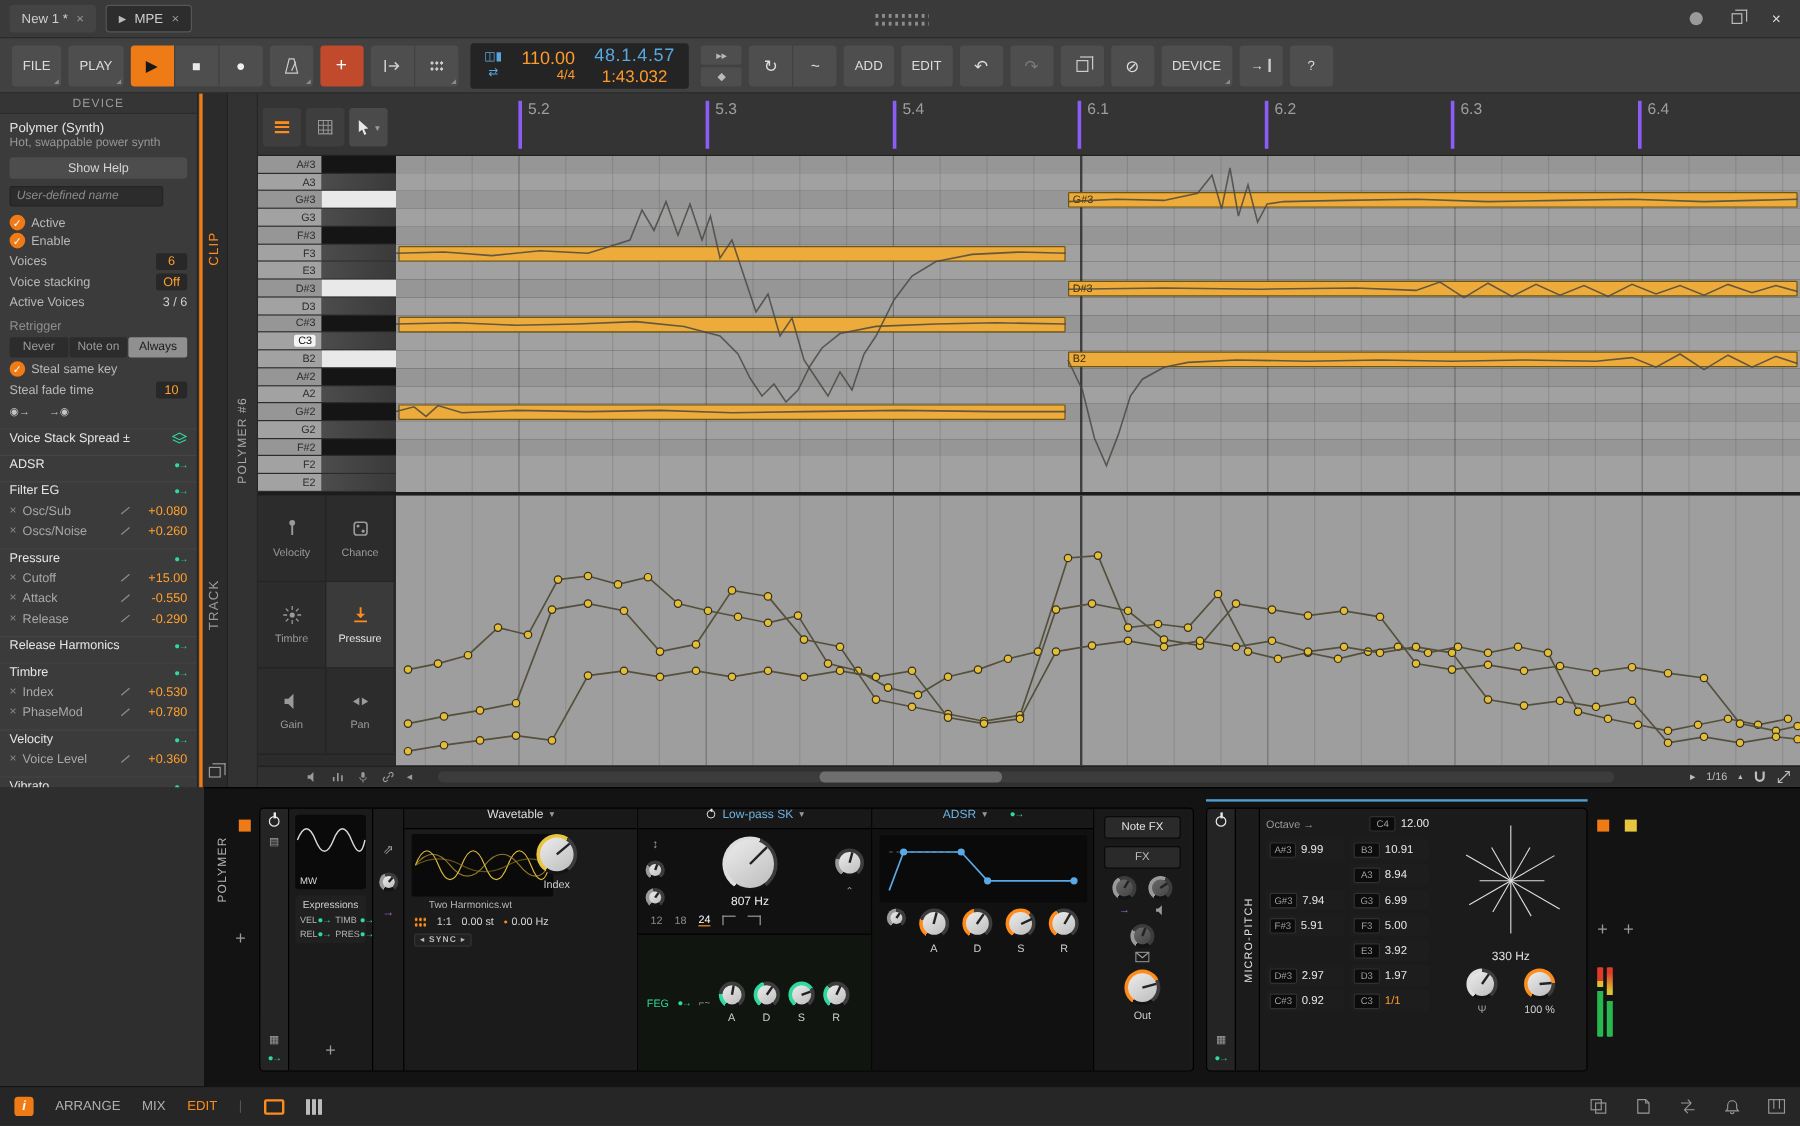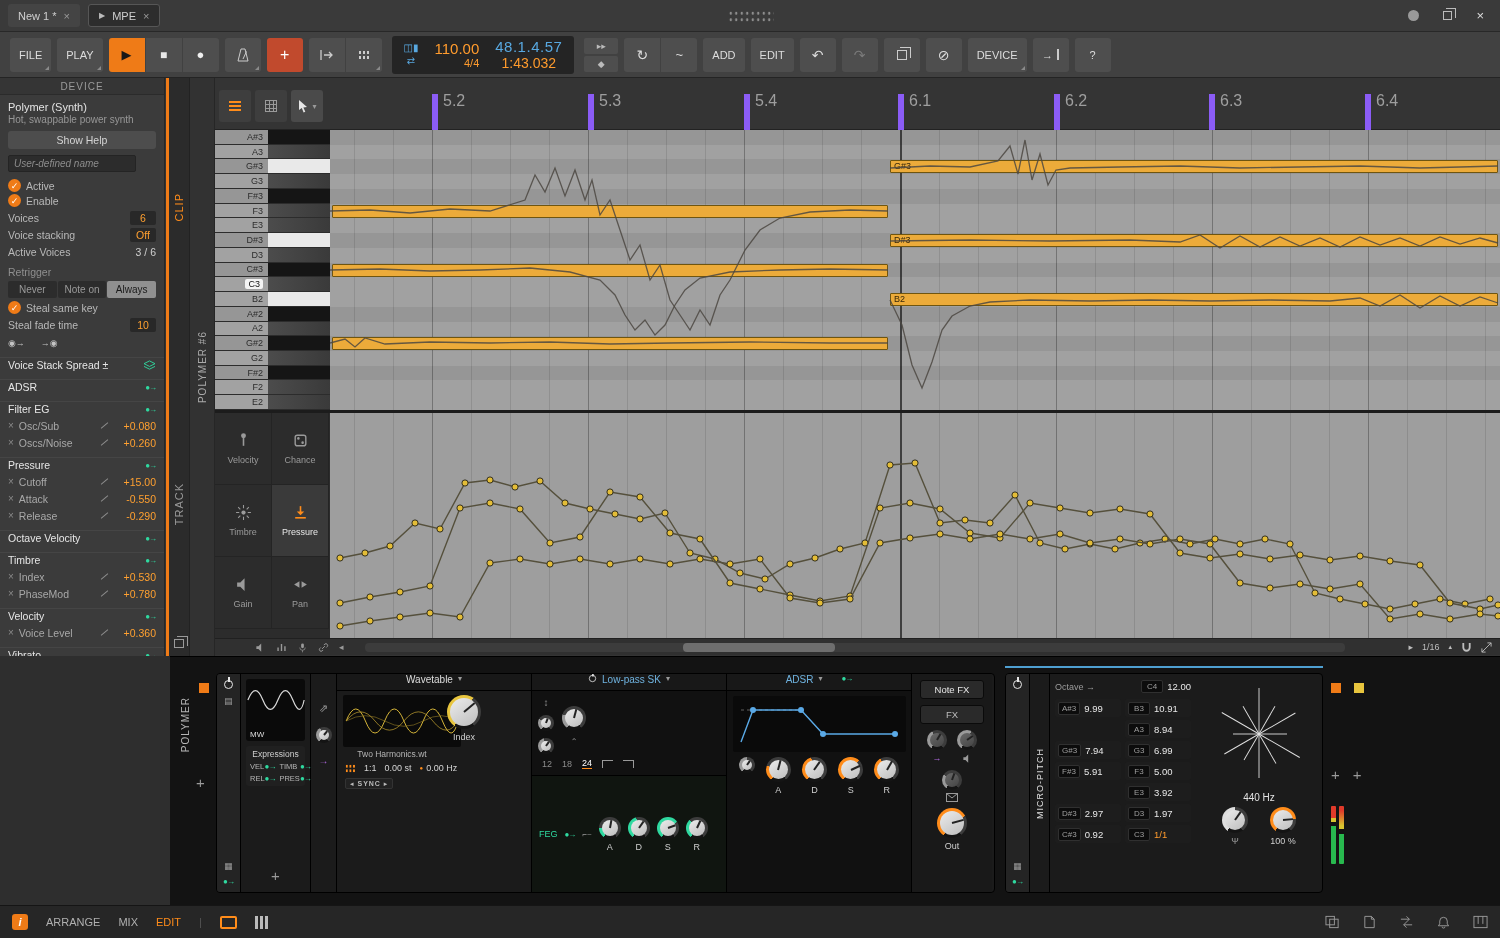--- a/index.html
+++ b/index.html
@@ -87,21 +87,21 @@
 
 #editor{position:absolute;left:215px;top:0;width:1285px;height:578px;background:#343434}
 #ed-header{position:relative;height:52px;border-bottom:1px solid #222}
 #ed-tools{position:absolute;left:4px;top:12px;display:flex;gap:4px}
 .etb{width:32px;height:32px;background:#3e3e3e;border-radius:3px;display:flex;align-items:center;justify-content:center;gap:3px;position:relative}
 .etb.sel{background:#4a4a4a}
 .hamb{width:12px;height:10px;background:linear-gradient(#ff8c1a 2px,transparent 2px,transparent 4px,#ff8c1a 4px,#ff8c1a 6px,transparent 6px,transparent 8px,#ff8c1a 8px)}
 .gridic{width:12px;height:12px;background-image:linear-gradient(#9a9a9a 1px,transparent 1px),linear-gradient(90deg,#9a9a9a 1px,transparent 1px);background-size:4px 4px;border-right:1px solid #9a9a9a;border-bottom:1px solid #9a9a9a}
 .ddc{color:#999;font-size:8px}
 #ruler-ticks{position:absolute;left:115px;top:0;right:0;height:52px}
-.ruler-tick{position:absolute;top:16px;color:#9e9e9e;font-size:16px;padding-left:5px;border-left:6px solid #8b5cf6;height:40px;line-height:14px}
+.ruler-tick{position:absolute;top:6px;color:#9e9e9e;font-size:13px;padding-left:5px;border-left:3px solid #8b5cf6;height:40px;line-height:14px}
 #ed-body{position:relative;height:280px;display:flex}
 #keys{width:115px;height:280px;display:flex;flex-direction:column;flex:none}
 .key-row{flex:1;display:flex;border-bottom:1px solid rgba(0,0,0,.15)}
 .klabel{width:53px;display:flex;align-items:center;justify-content:flex-end;padding-right:5px;font-size:9px;color:#2c2c2c}
 .key-row.white .klabel{background:#a2a2a2}
 .key-row.black .klabel{background:#969696}
 .kbar{flex:1}
 .key-row.white .kbar{background:linear-gradient(90deg,#4c4c4c,#3a3a3a)}
 .key-row.black .kbar{background:#151515}
 .key-row.active .kbar{background:#e9e9e9}
@@ -476,21 +476,21 @@
         </div>
         <div class="prow modtgt">
           <span class="x">×</span>
           <span class="plab">Release</span>
           <span class="pright">
             <span class="slope"></span>
             <span class="vorange">-0.290</span>
           </span>
         </div>
         <div class="prow modsrc">
-          <span class="plab src">Octave Velocity</span>
+          <span class="plab src">Release Harmonics</span>
           <span class="pright">
             <span class="ga">●→</span>
           </span>
         </div>
         <div class="prow modsrc">
           <span class="plab src">Timbre</span>
           <span class="pright">
             <span class="ga">●→</span>
           </span>
         </div>
@@ -1115,20 +1115,26 @@
       <div class="flt-body">
         <div class="flt-mini">
           <span>↕</span>
           <span class="ring" style="--s:16px;--v:30">
               <span class="kb" style="--rot:200deg"></span>
             </span>
           <span class="ring" style="--s:16px;--v:45">
               <span class="kb" style="--rot:215deg"></span>
             </span>
         </div>
+        <div class="flt-main">
+          <span class="ring" style="--s:46px;--v:58;--c:#dedede">
+              <span class="kb" style="--rot:225deg"></span>
+            </span>
+          <span class="freq">807 Hz</span>
+        </div>
         <div class="flt-mini">
           <span class="ring" style="--s:24px;--v:25">
               <span class="kb" style="--rot:195deg"></span>
             </span>
           <span style="font-size:8px">⌃</span>
         </div>
       </div>
       <div class="flt-poles">
         <span>12</span>
         <span>18</span>
@@ -1347,21 +1353,21 @@
             <line x1="56" y1="56" x2="56" y2="9" transform="rotate(120 56 56)"></line>
             <line x1="56" y1="56" x2="56" y2="22" transform="rotate(150 56 56)"></line>
             <line x1="56" y1="56" x2="56" y2="12" transform="rotate(180 56 56)"></line>
             <line x1="56" y1="56" x2="56" y2="26" transform="rotate(210 56 56)"></line>
             <line x1="56" y1="56" x2="56" y2="16" transform="rotate(240 56 56)"></line>
             <line x1="56" y1="56" x2="56" y2="30" transform="rotate(270 56 56)"></line>
             <line x1="56" y1="56" x2="56" y2="13" transform="rotate(300 56 56)"></line>
             <line x1="56" y1="56" x2="56" y2="24" transform="rotate(330 56 56)"></line>
           </g>
         </svg>
-        <div class="mp-ref">440 Hz</div>
+        <div class="mp-ref">330 Hz</div>
         <div class="mp-knobs">
           <div class="kwrap">
               <span class="ring" style="--s:26px;--v:50;--c:#dedede">
                 <span class="kb" style="--rot:215deg"></span>
               </span>
               <span class="sic">Ψ</span>
             </div>
           <div class="kwrap">
               <span class="ring" style="--s:26px;--v:80;--c:#ff8c1a">
                 <span class="kb" style="--rot:265deg"></span>

